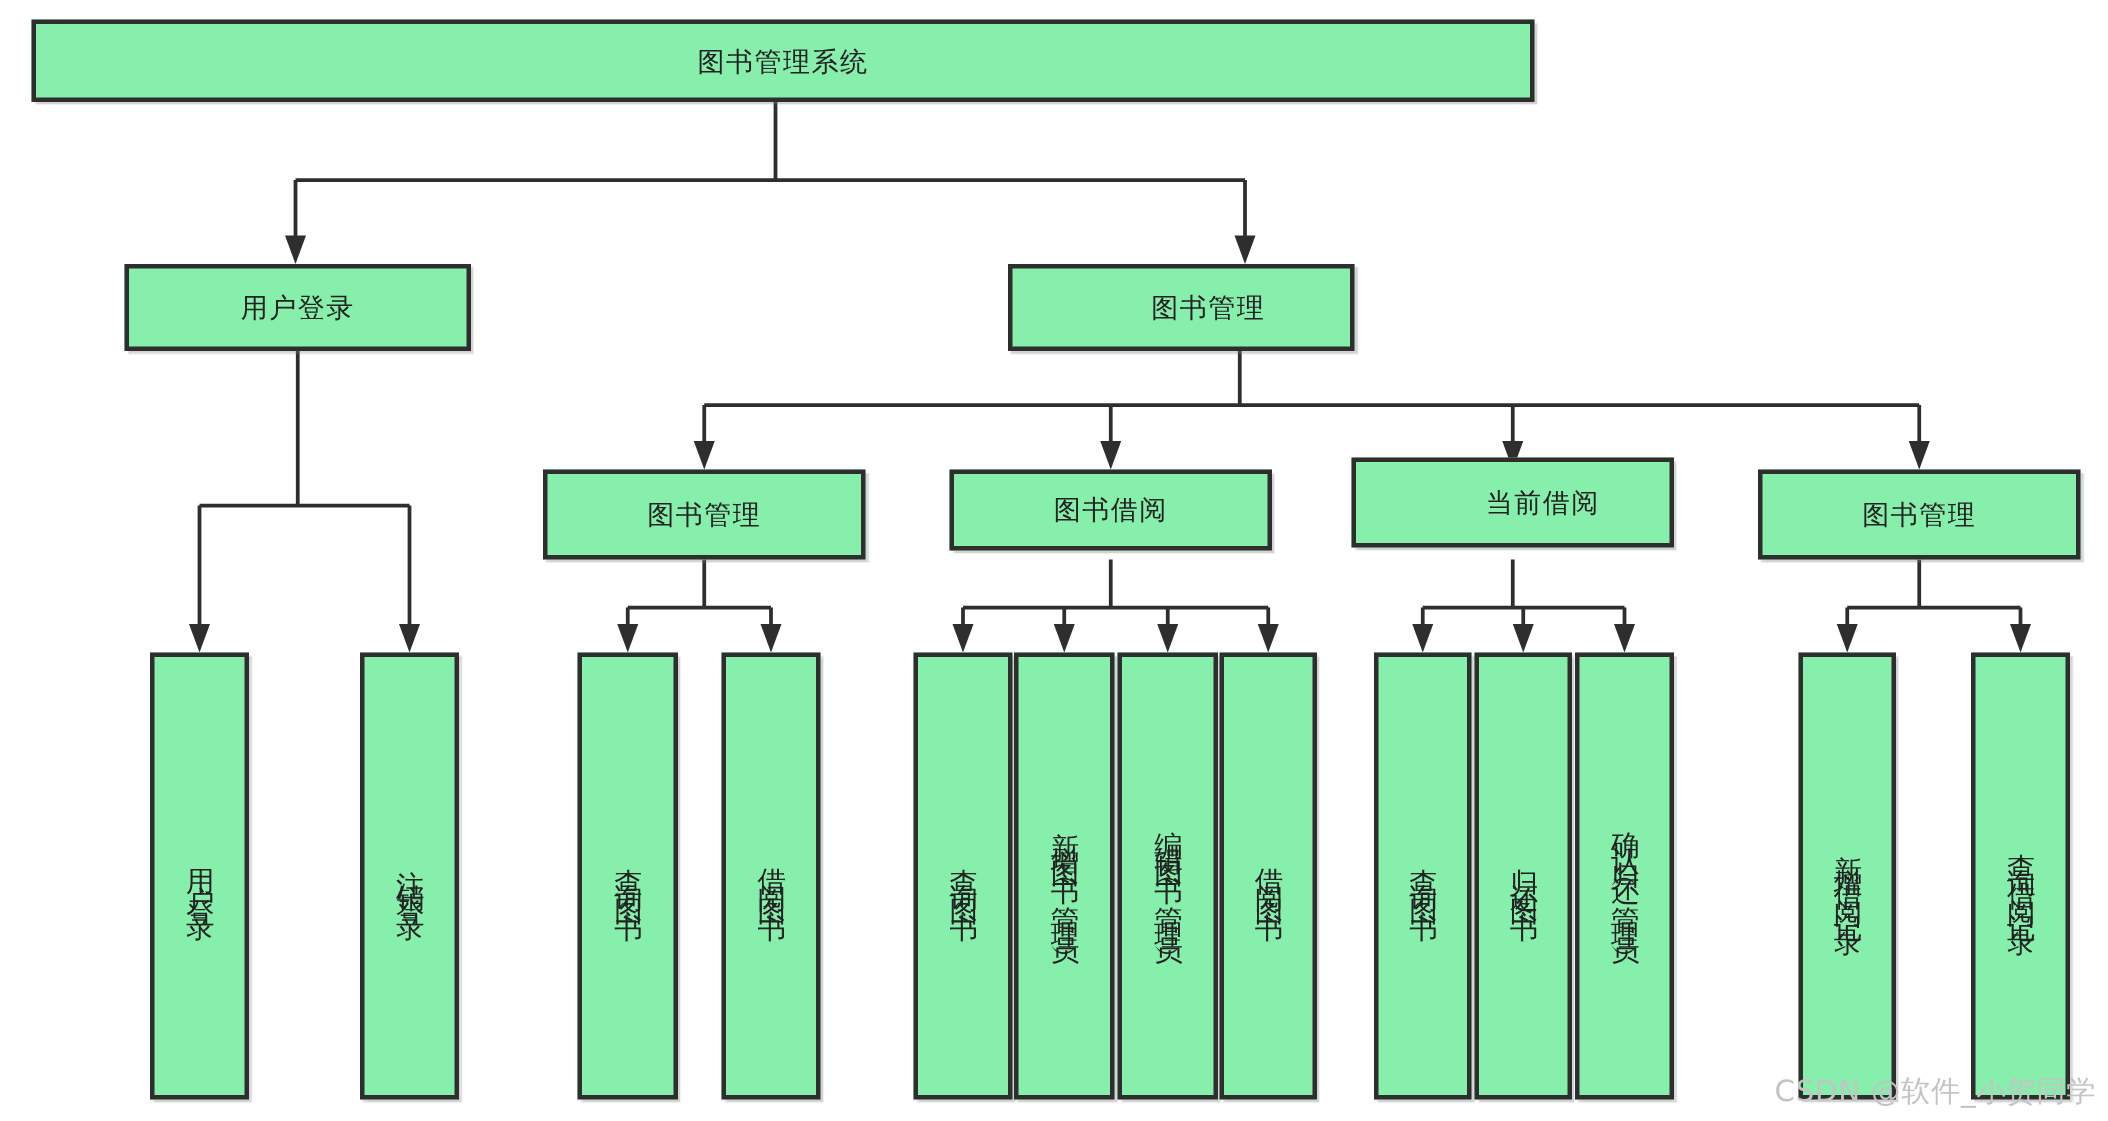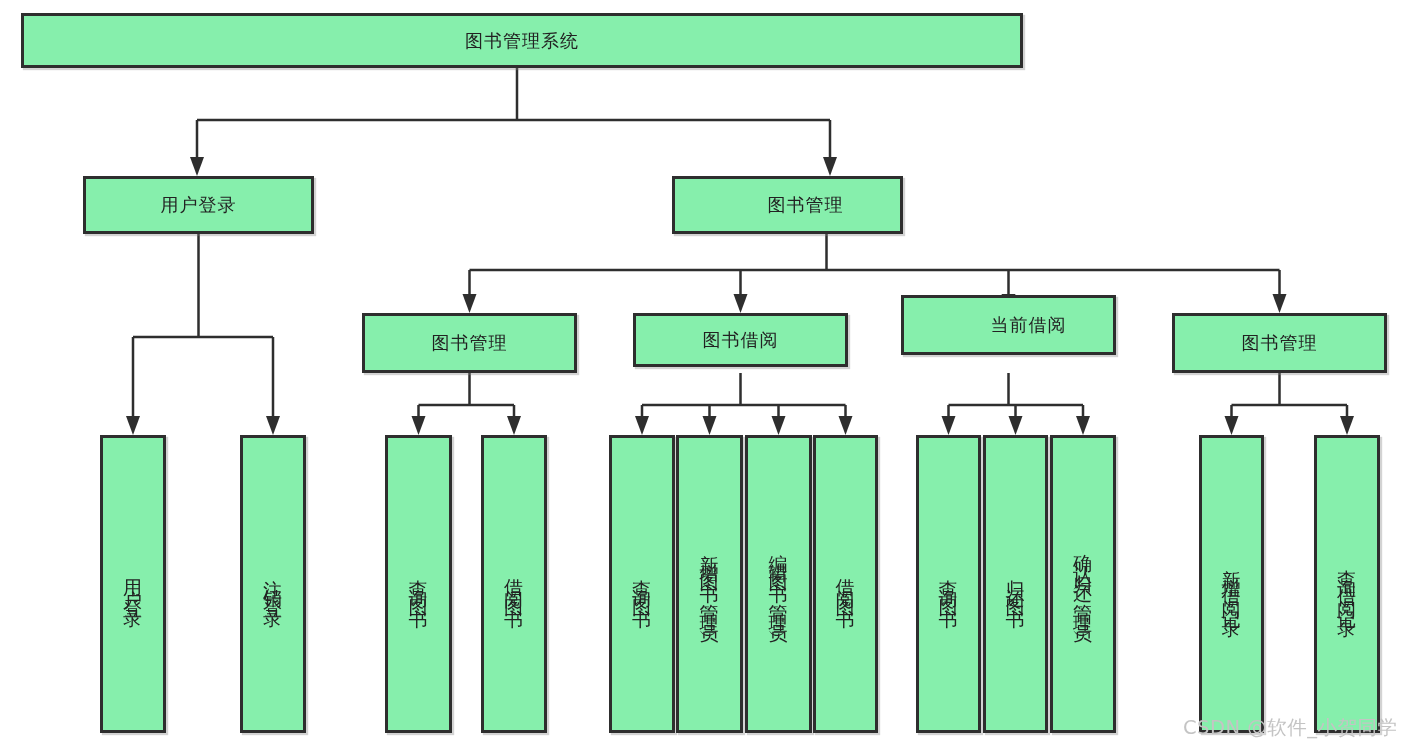--- a/index.html
+++ b/index.html
@@ -119,21 +119,21 @@
   <div class="node" style="left:672px; top:176px; width:231px; height:58px;padding-left:36px;">
     <span class="lbl">图书管理</span>
   </div>
 
   <div class="node" style="left:362px; top:313px; width:215px; height:60px;">
     <span class="lbl">图书管理</span>
   </div>
   <div class="node" style="left:633px; top:313px; width:215px; height:54px;">
     <span class="lbl">图书借阅</span>
   </div>
-  <div class="node" style="left:901px; top:295px; width:215px; height:60px;padding-left:40px;">
+  <div class="node" style="left:901px; top:305px; width:215px; height:60px;padding-left:40px;">
     <span class="lbl">当前借阅</span>
   </div>
   <div class="node" style="left:1172px; top:313px; width:215px; height:60px;">
     <span class="lbl">图书管理</span>
   </div>
 
   <div class="node vnode" style="left:100px; top:435px; width:66px; height:298px;">
     <span class="lbl">用户登录</span>
   </div>
   <div class="node vnode" style="left:240px; top:435px; width:66px; height:298px;">

